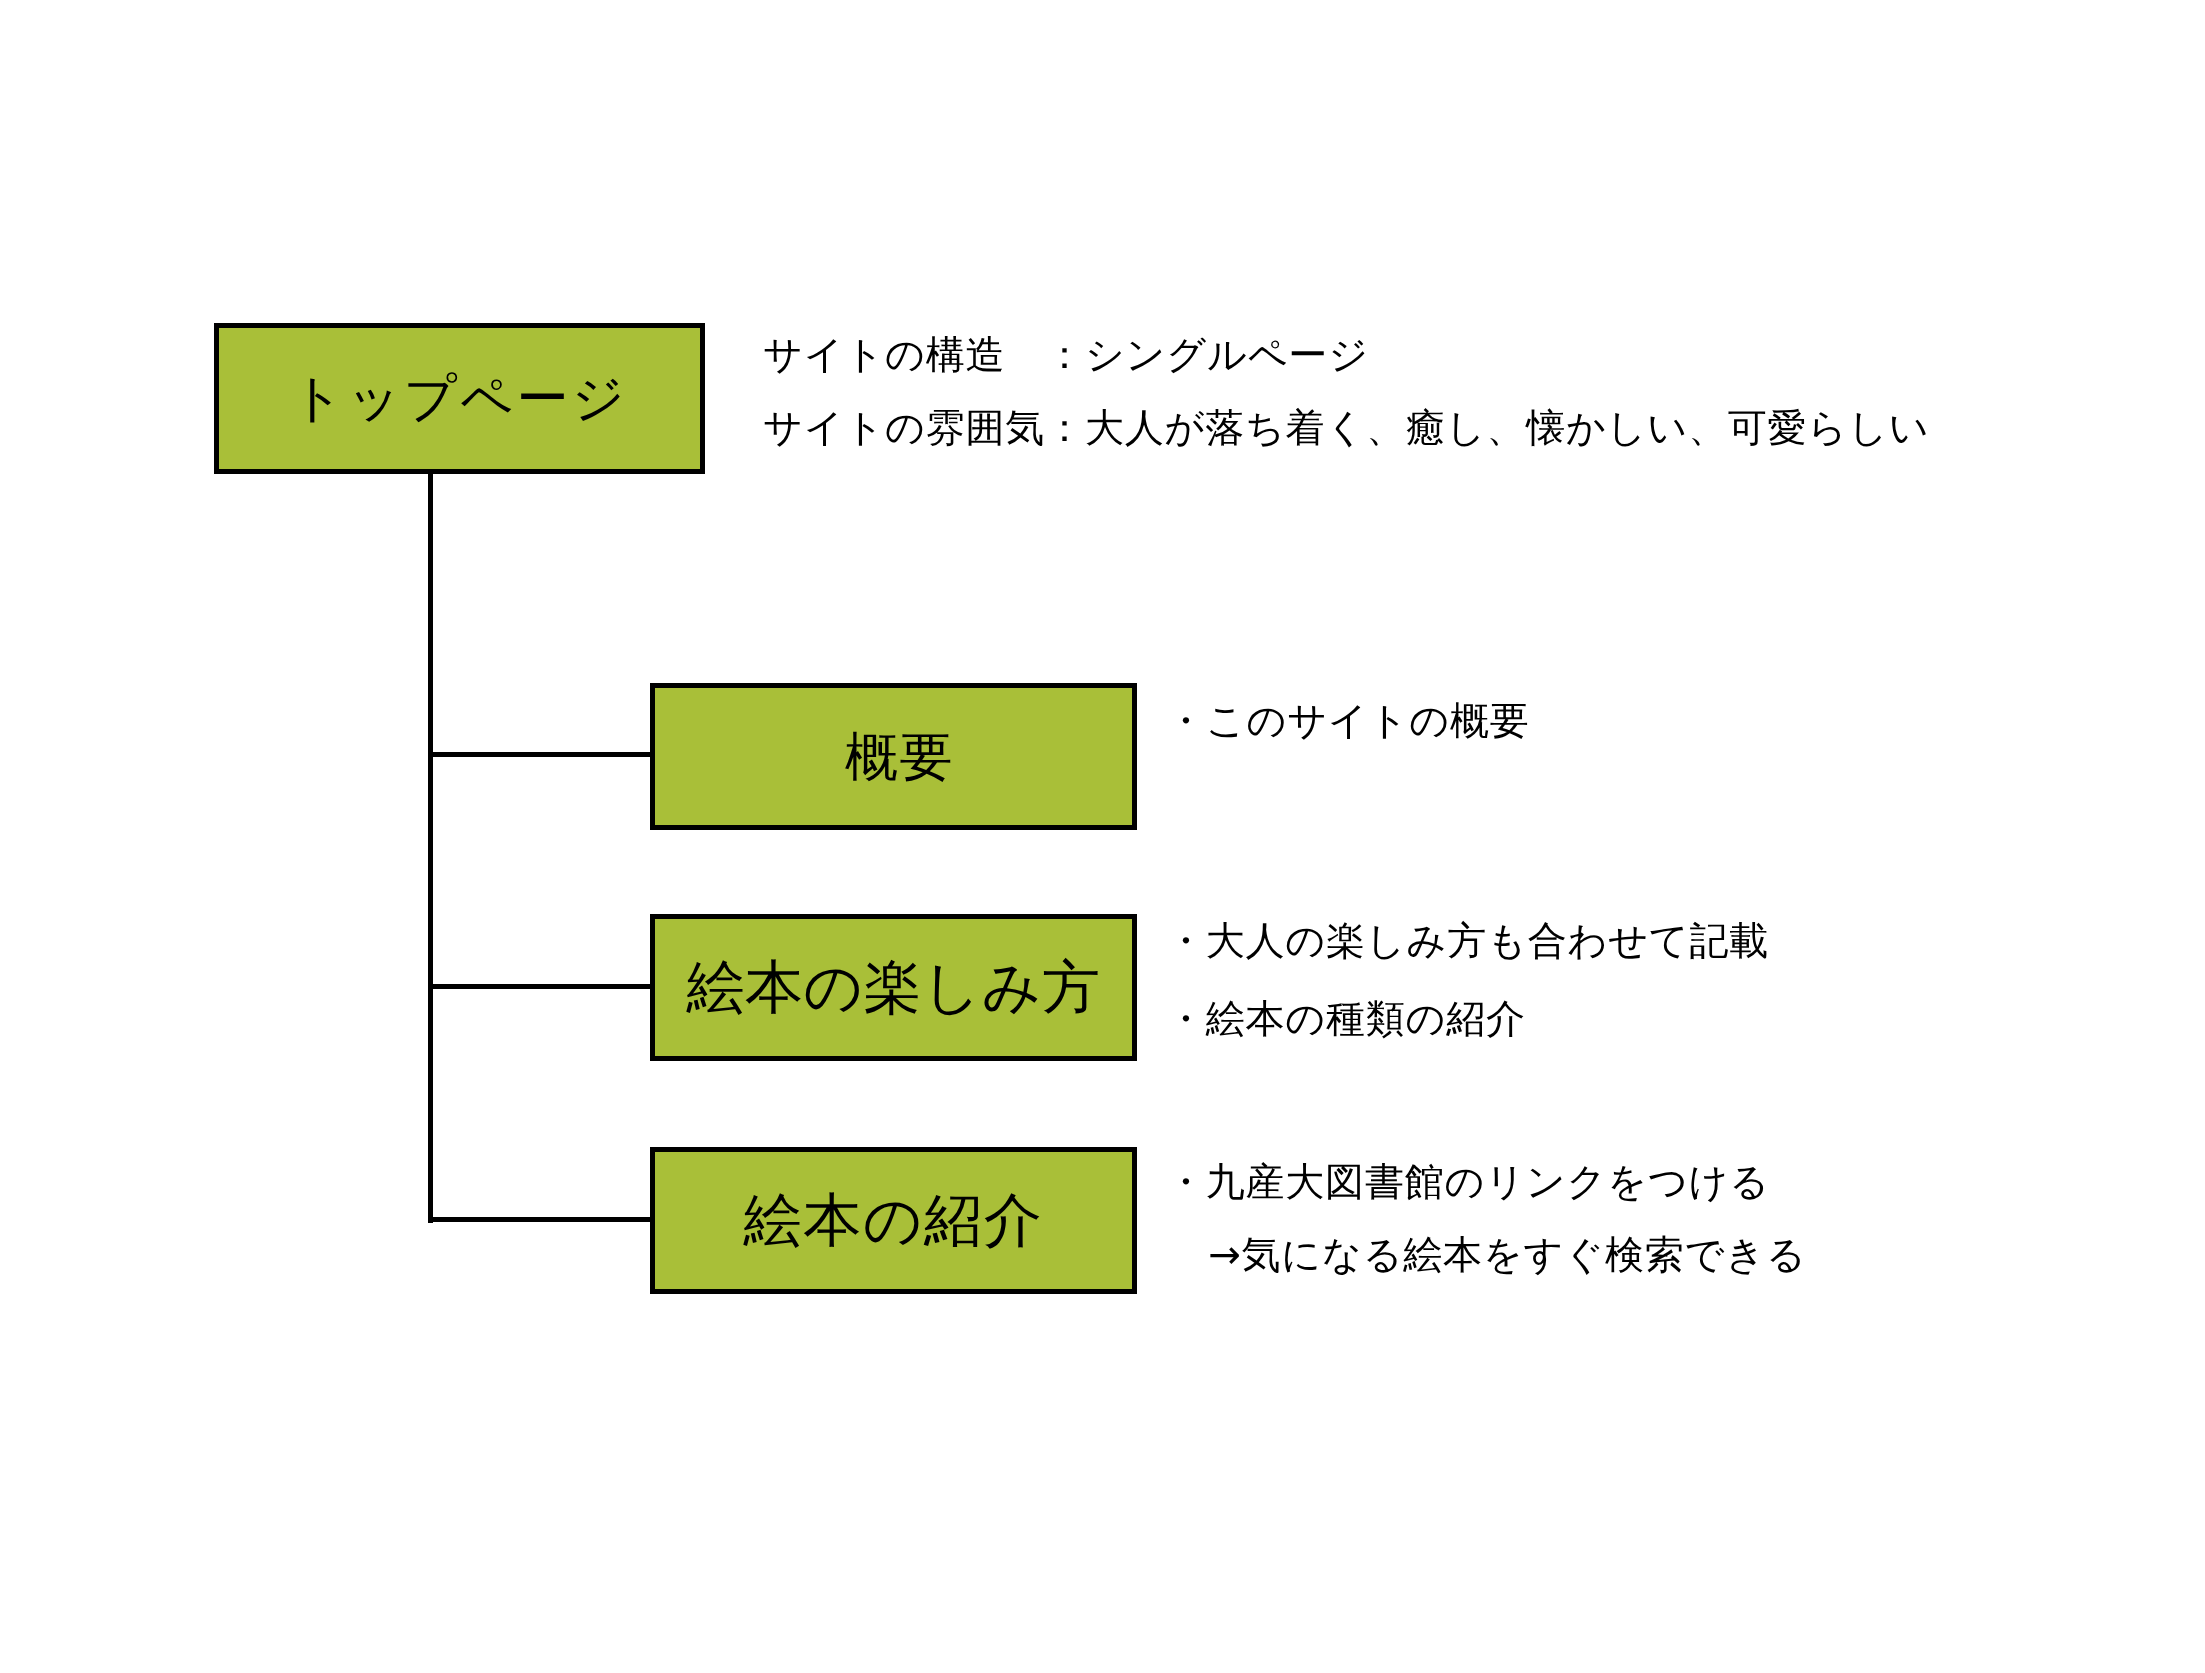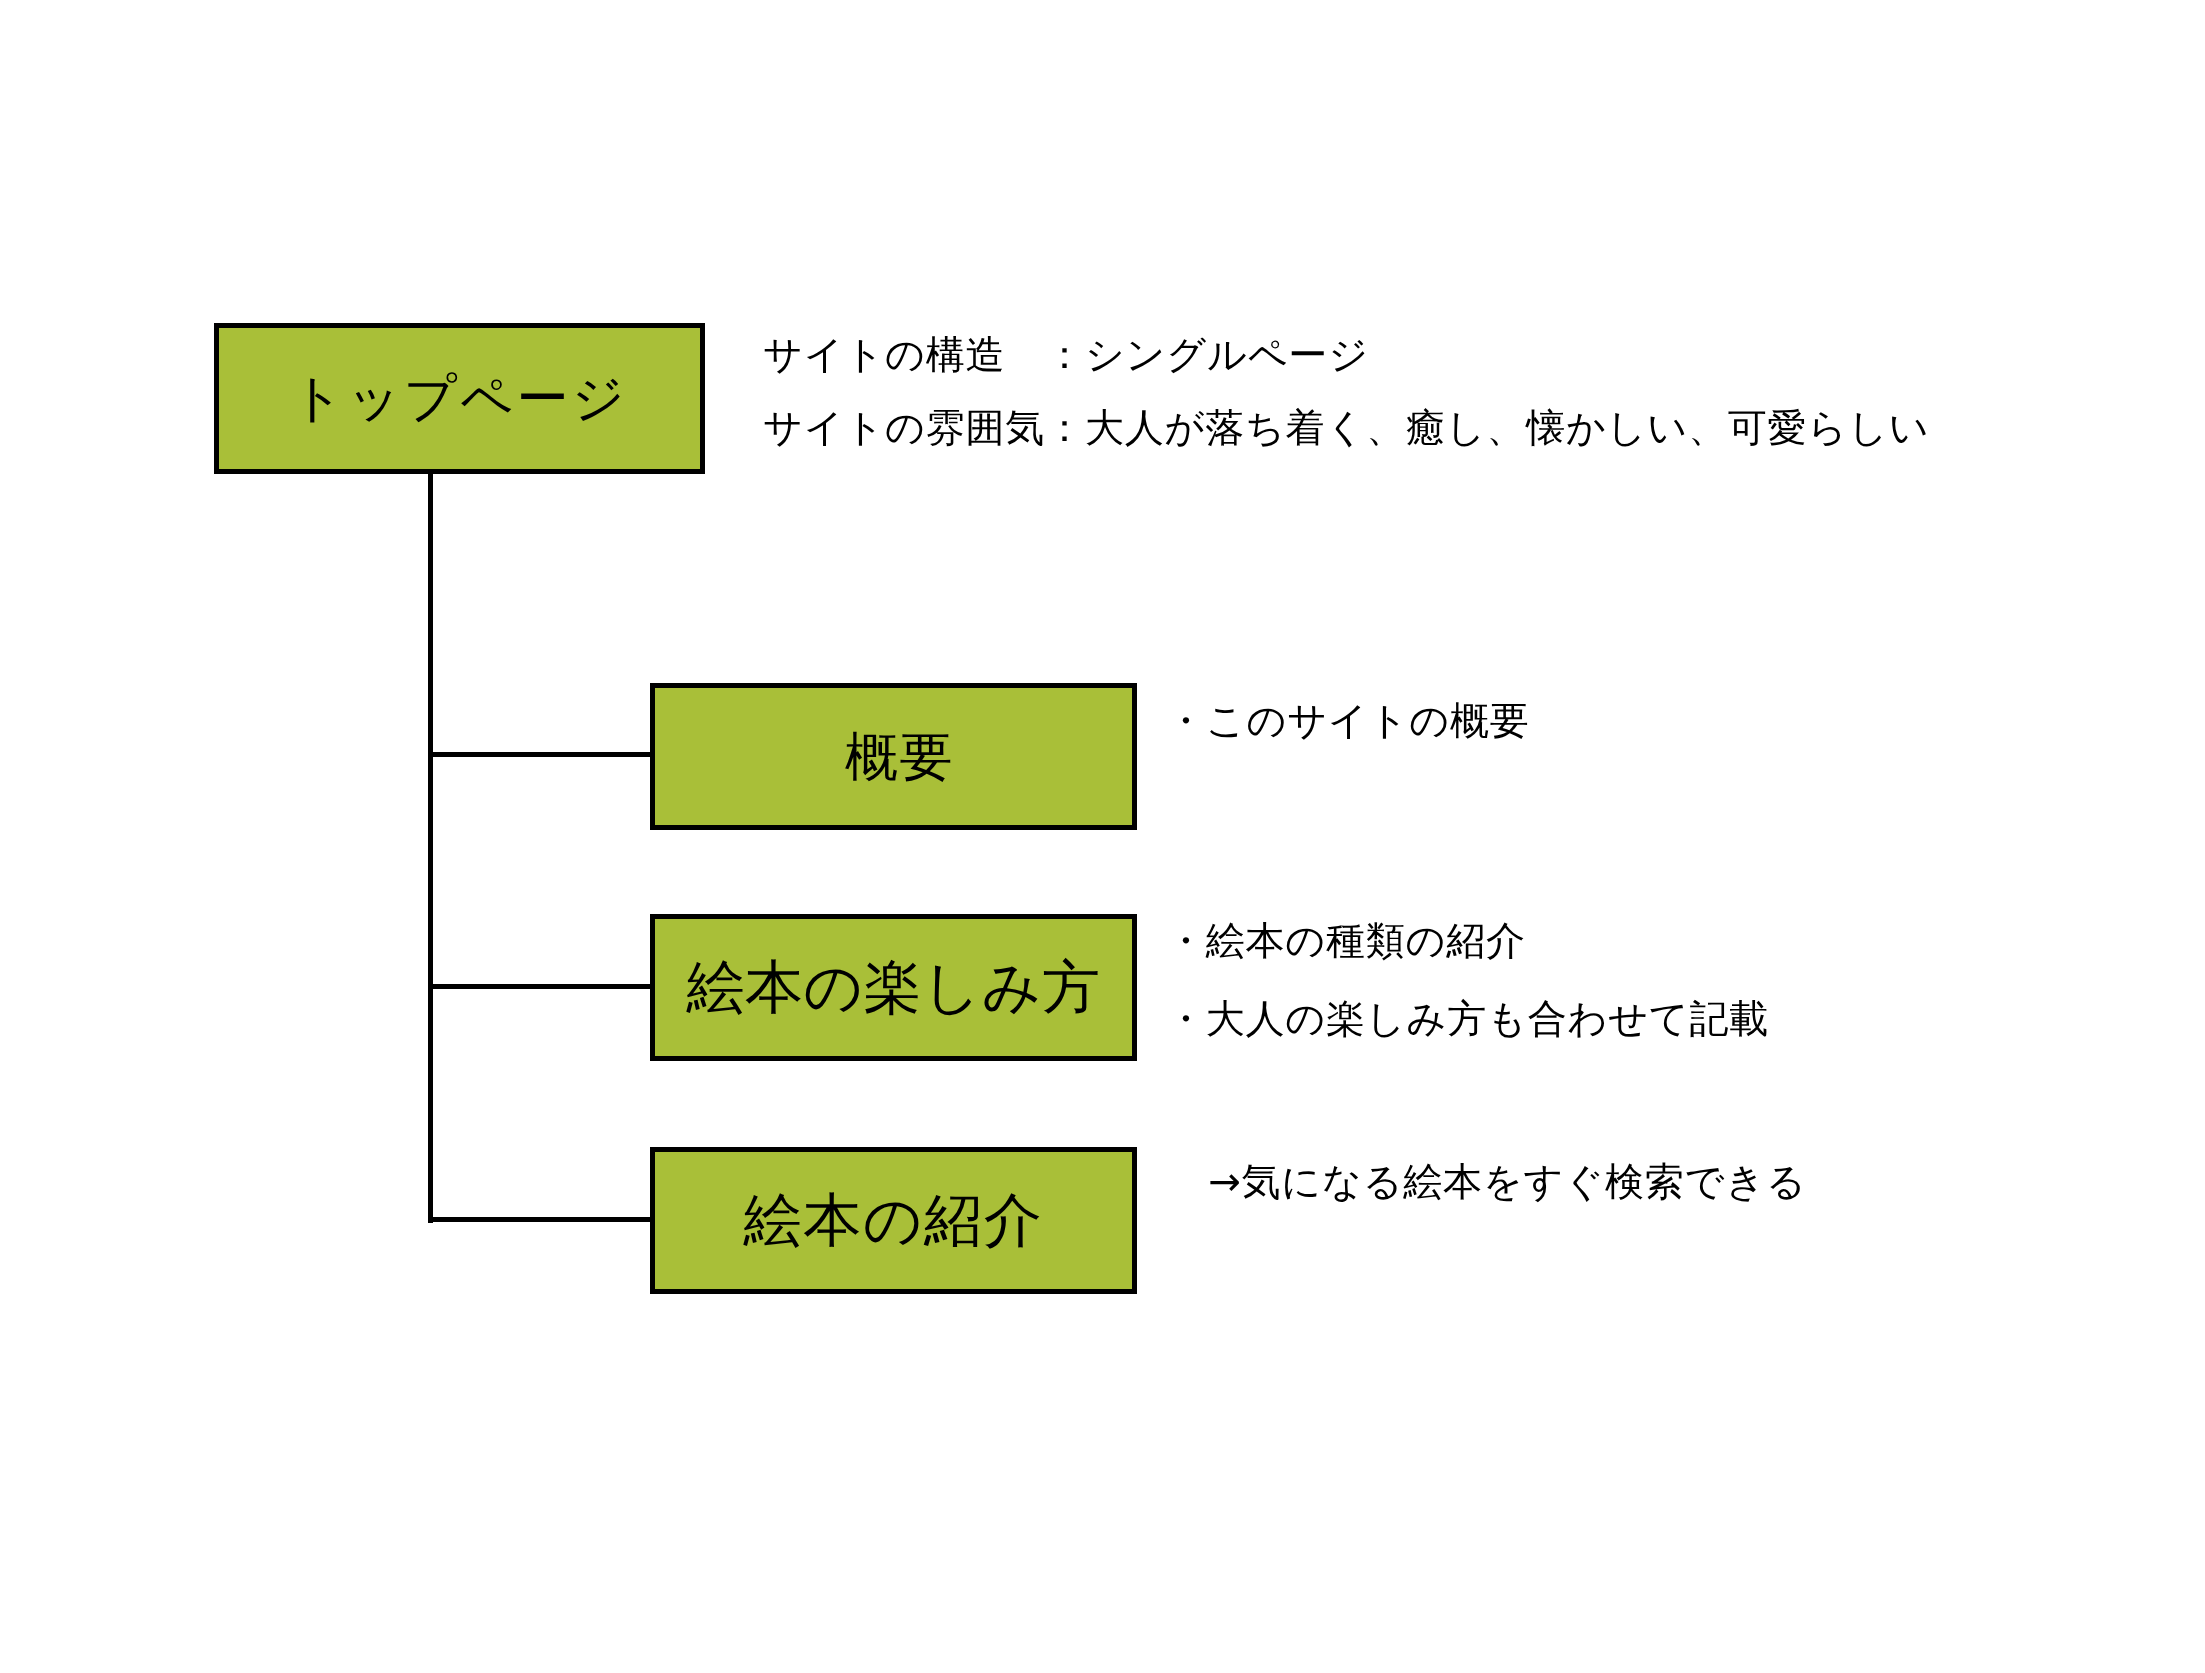--- a/index.html
+++ b/index.html
@@ -157,25 +157,26 @@
     <span>概要</span>
   </div>
   <div class="annot annot-overview">
     <div class="line-txt">・このサイトの概要</div>
   </div>
 
   <div class="node node-child node-enjoy">
     <span>絵本の楽しみ方</span>
   </div>
   <div class="annot annot-enjoy">
+    <div class="line-txt">・大人の楽しみ方も合わせて記載</div>
     <div class="line-txt">・絵本の種類の紹介</div>
-    <div class="line-txt">・大人の楽しみ方も合わせて記載</div>
   </div>
 
   <div class="node node-child node-intro">
     <span>絵本の紹介</span>
   </div>
   <div class="annot annot-intro">
+    <div class="line-txt">・九産大図書館のリンクをつける</div>
     <div class="line-txt indent">→気になる絵本をすぐ検索できる</div>
   </div>
 
 </div>
 
 
 </body></html>

